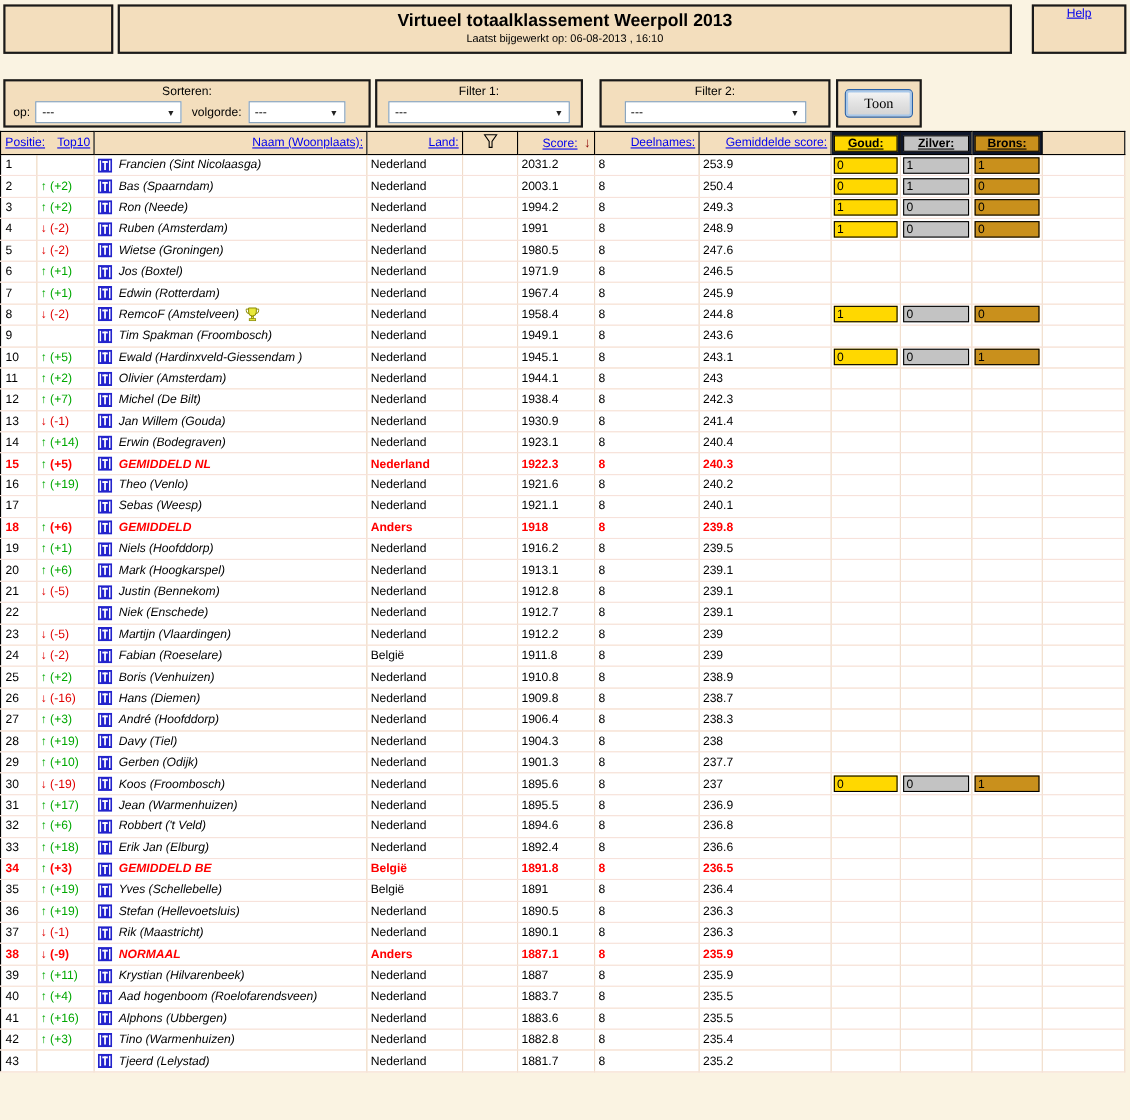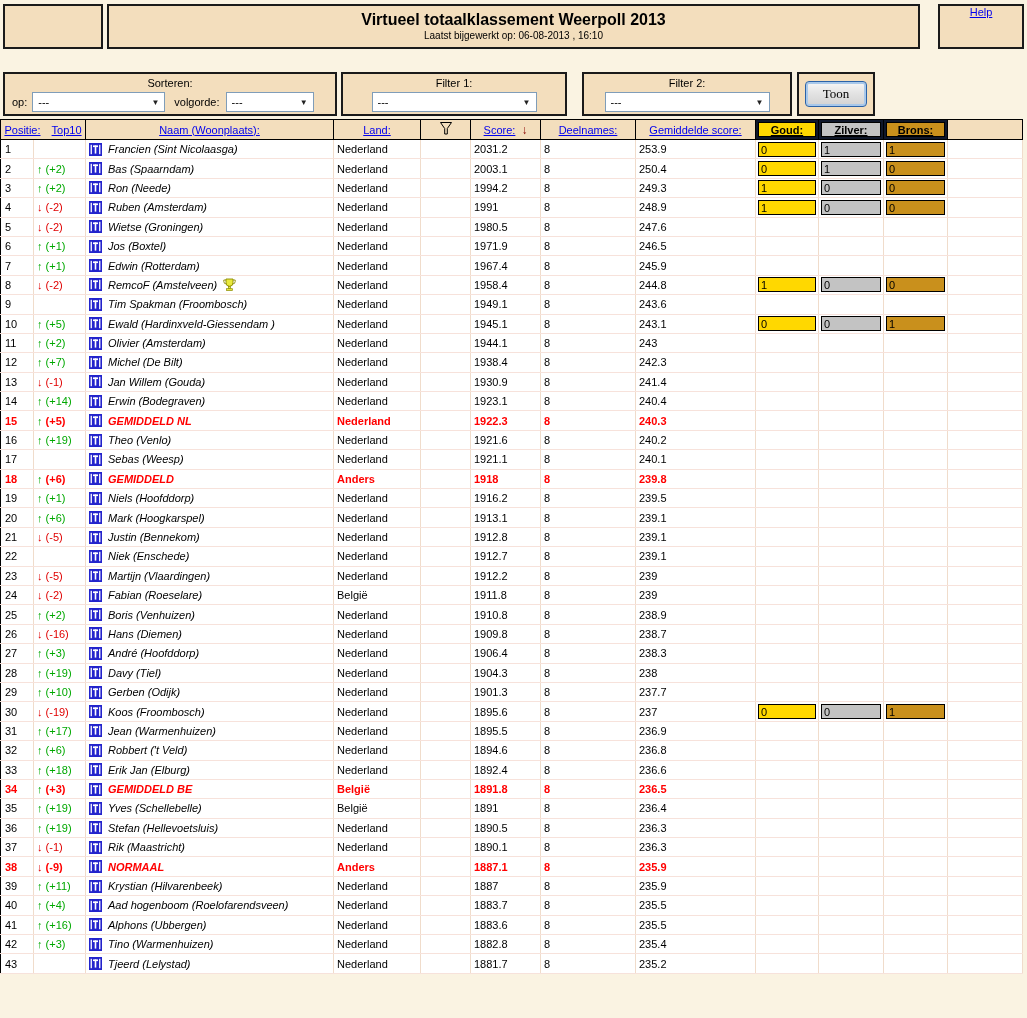--- a/index.html
+++ b/index.html
@@ -20,21 +20,21 @@
   .title-box .subtitle { font-size:10px; margin-top:1px; }
   .help-box { width:86px; height:45px; margin-left:18px; display:flex; align-items:flex-start; justify-content:center; }
   a.link { color:#0000EE; text-decoration:underline; cursor:pointer; }
 
   
   .filterbar { display:flex; margin:23px 0 0 3px; height:44px; }
   .fbox { height:44px; padding-top:2px; }
   .fbox .flabel { text-align:center; height:15px; line-height:14px; }
   .fcontrols { display:flex; align-items:center; padding:0 7px; margin-top:1px; }
   .sort-box { width:334px; }
-  .f1-box { width:226px; margin-left:4px; }
+  .f1-box { width:189px; margin-left:4px; }
   .f2-box { width:210px; margin-left:15px; }
   .zoek-box { width:179px; margin-left:7px; }
   .toon-box { width:78px; margin-left:5px; display:flex; align-items:center; justify-content:center; padding-top:0; }
   .sel {
     background:#fff; border:1px solid #7f9db9; height:20px;
     display:flex; align-items:center; justify-content:space-between;
     padding:0 5px; cursor:default;
   }
   .sel .caret { font-size:8px; color:#222; }
   .sel-op { width:133px; margin-left:5px; }
@@ -48,21 +48,21 @@
     background:linear-gradient(#f7f7f7,#e4e4e4 45%,#d2d2d2);
     border:1px solid #2a62a8; border-radius:4px;
     box-shadow:0 0 0 2px #a8c8ea inset; cursor:pointer;
   }
 
   
   table.lb { border-collapse:collapse; table-layout:fixed; width:1022px; margin-top:3px; }
   table.lb th, table.lb td { overflow:hidden; white-space:nowrap; }
   th.hdr {
     background:#F3DEBD; border:1px solid #000;
-    height:20px; font-weight:normal; text-align:center;
+    height:20px; font-weight:normal; text-align:right;
     padding:1px 3px; font-size:11px;
   }
   th.hdr.center { text-align:center; }
   th.hdr-medal { background:#0f172a; border:1px solid #000; padding:2px; height:20px; font-weight:bold; }
   .medal-hdr-inner { border:1px solid #000; height:15px; line-height:14px; padding:0 2px; }
   .medal-hdr-inner a { color:#000; text-decoration:underline; }
   td.cell {
     background:#fff; height:19.4px; padding:1px 3px;
     border-right:1px solid #F0DCCB; border-bottom:1px solid #F7E2DB;
     font-size:11px; vertical-align:middle;

